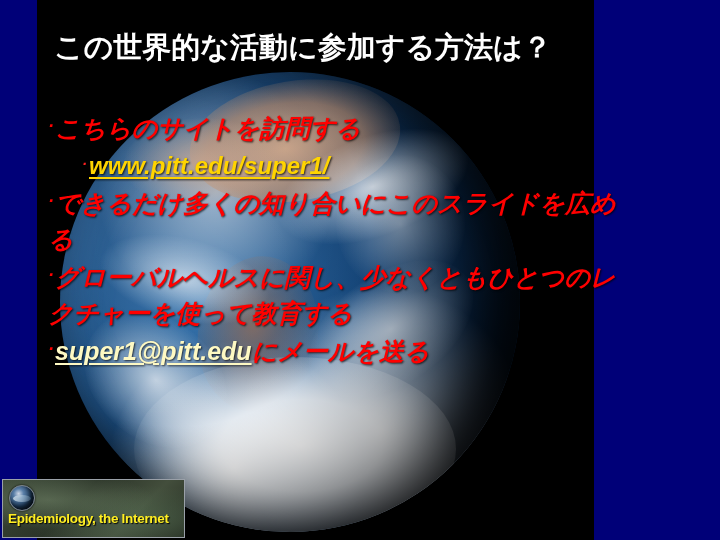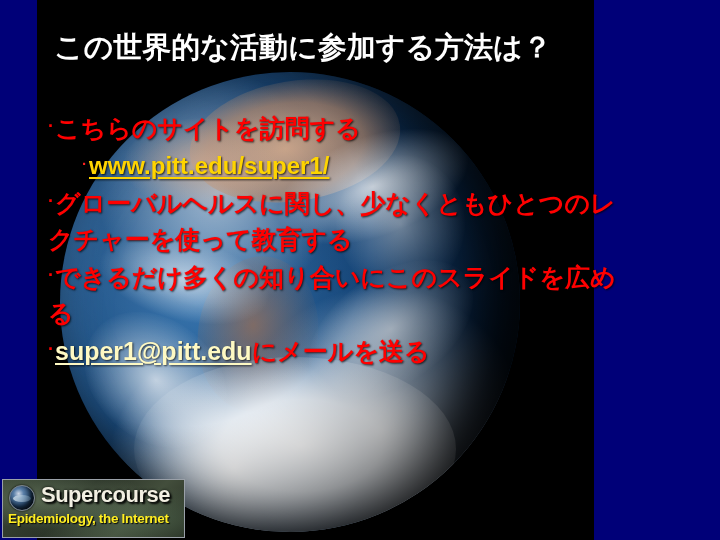--- a/index.html
+++ b/index.html
@@ -122,20 +122,21 @@
     letter-spacing: 0px;
     white-space: nowrap;
     text-shadow: 2px 2px 2px rgba(0,0,0,0.85);
   }
 
   #body-block {
     position: absolute;
     left: 30px;
     top: 108px;
     width: 580px;
+    font-style: italic;
   }
 
   .bullet-line {
     color: #ff0000;
     font-size: 25px;
     font-weight: bold;
     line-height: 37px;
     text-shadow: 1px 1px 2px rgba(0,0,0,0.7);
     position: relative;
   }
@@ -266,34 +267,33 @@
 
       <div class="bullet-line">
         <span class="marker">·</span><span>こちらのサイトを訪問する</span>
       </div>
 
       <div class="sub-line">
         <span class="marker">·</span><span class="link">www.pitt.edu/super1/</span>
       </div>
 
       <div class="bullet-line tight">
+        <span class="marker">·</span><span>できるだけ多くの知り合いにこのスライドを広める</span>
+      </div>
+
+      <div class="bullet-line tight">
         <span class="marker">·</span><span>グローバルヘルスに関し、少なくともひとつのレクチャーを使って教育する</span>
-      </div>
-
-      <div class="bullet-line tight">
-        <span class="marker">·</span><span>できるだけ多くの知り合いにこのスライドを広める</span>
       </div>
 
       <div class="bullet-line tight">
         <span class="marker">·</span><span class="inline-link">super1@pitt.edu</span><span>にメールを送る</span>
       </div>
 
     </div>
 
   </div>
 
   <div id="logo">
     <div id="logo-globe"></div>
-    <div id="logo-title">Supercourse</div>
     <div id="logo-sub">Epidemiology, the Internet and Global Health</div>
   </div>
 
 </div>
 
 </body></html>

